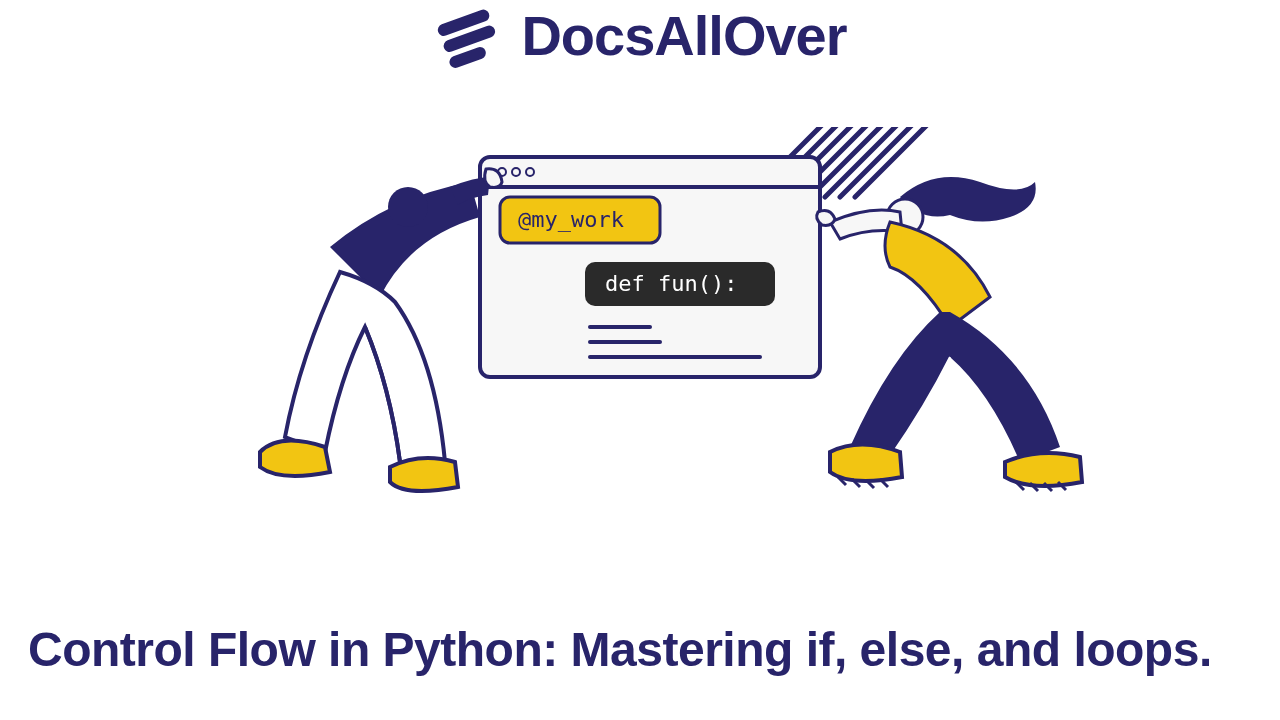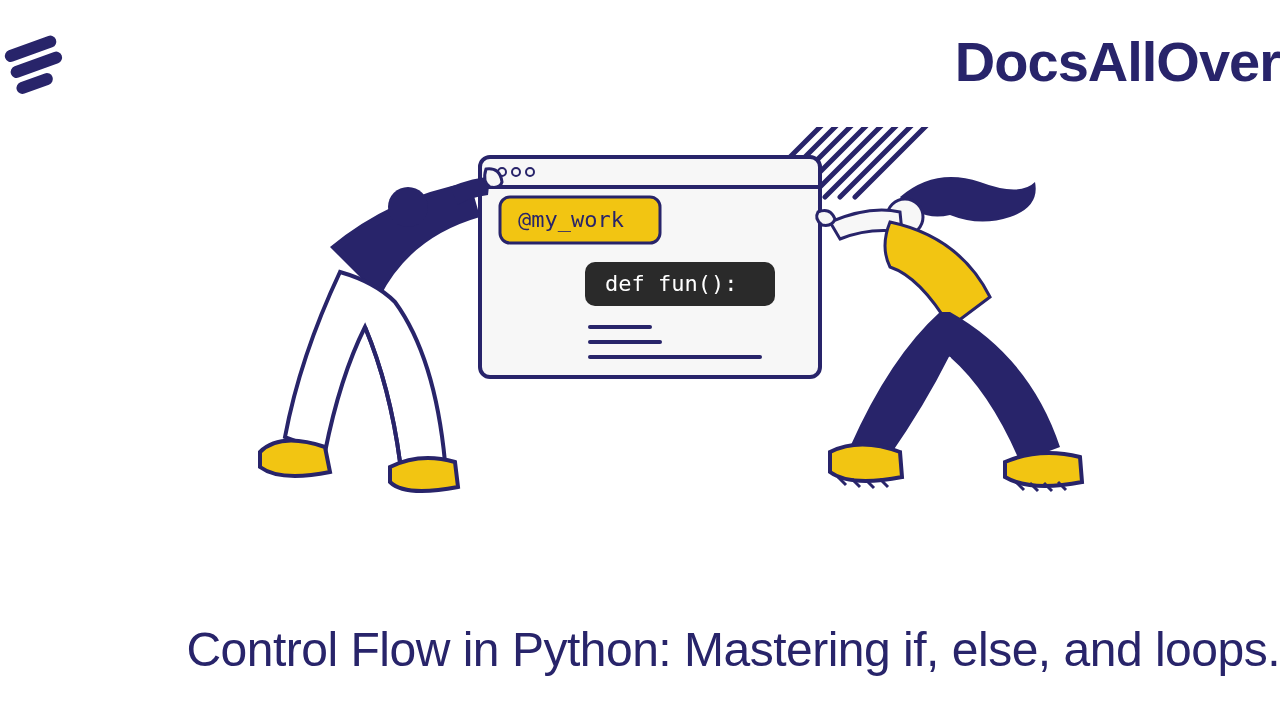--- a/index.html
+++ b/index.html
@@ -6,25 +6,25 @@
   body {
     width: 1280px;
     height: 720px;
     background: #ffffff;
     font-family: -apple-system, BlinkMacSystemFont, "Segoe UI", sans-serif;
     position: relative;
     overflow: hidden;
   }
   .header {
     position: absolute;
-    top: 26px;
+    top: 0;
     left: 0;
     width: 100%;
     display: flex;
-    justify-content: space-between;
+    justify-content: center;
     align-items: center;
     gap: 18px;
   }
   .logo-icon {
     width: 70px;
     height: 70px;
   }
   .brand {
     font-size: 56px;
     font-weight: 900;
@@ -37,26 +37,27 @@
     left: 50%;
     transform: translateX(-50%);
     width: 900px;
     height: 420px;
   }
   .title {
     position: absolute;
     bottom: 40px;
     left: 0;
     width: 100%;
-    text-align: right;
+    text-align: left;
     font-size: 48px;
-    font-weight: 400;
+    font-weight: 700;
     color: #28246a;
     line-height: 1.25;
     letter-spacing: -0.5px;
+    padding-left: 28px;
   }
 </style>
 </head>
 <body>
 
 <div class="header">
   <span class="logo-icon">
     <svg viewBox="0 0 70 70" width="70" height="70">
       <g fill="#28246a" transform="rotate(-20 35 35)">
         <rect x="8" y="16" width="54" height="12" rx="6"></rect>

